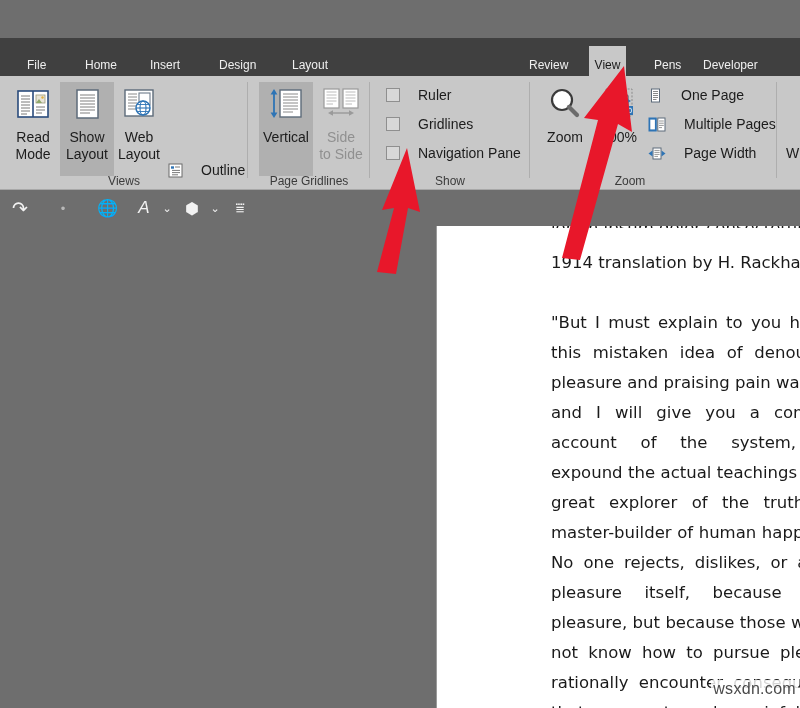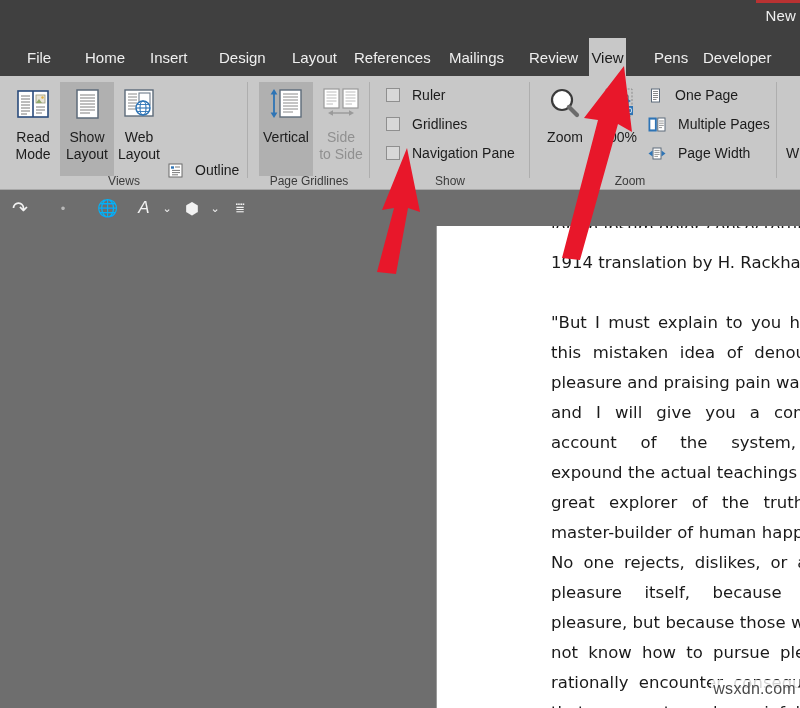--- a/index.html
+++ b/index.html
@@ -24,23 +24,23 @@
     position: absolute; right: 0; top: 0; width: 44px; height: 3px;
     background: #b93232;
   }
 
   
   .tabstrip {
     position: absolute; left: 0; top: 38px; width: 800px; height: 38px;
     background: #404040;
   }
   .tab {
-    position: absolute; top: 0; height: 38px;
+    position: absolute; top: 8px; height: 38px;
     display: flex; align-items: center; justify-content: center;
-    color: #efefef; font-size: 15px; padding: 0 9px; white-space: nowrap;
+    color: #efefef; font-size: 12px; padding: 0 9px; white-space: nowrap;
     cursor: default;
   }
   .tab.active { background: #c8c8c8; color: #1a1a1a; }
 
   
   .ribbon {
     position: absolute; left: 0; top: 76px; width: 800px; height: 114px;
     background: #c8c8c8;
     border-bottom: 1px solid #a8a8a8;
   }
@@ -62,21 +62,21 @@
   .bigbtn.sel { background: #b0b0b0; }
   .bigbtn .cap {
     font-size: 14px; color: #1c1c1c; text-align: center; line-height: 17px;
     margin-top: 3px;
   }
   .bigbtn .cap.dim { color: #909090; }
   .icon-box { width: 42px; height: 40px; position: relative; }
 
   
   .smallitem {
-    position: absolute; display: flex; align-items: center; gap: 12px;
+    position: absolute; display: flex; align-items: center; gap: 18px;
     font-size: 14px; color: #1c1c1c; cursor: default; white-space: nowrap;
   }
   .chk {
     width: 14px; height: 14px; background: #d8d8d8;
     border: 1px solid #8f8f8f; flex: none;
   }
   .mini { width: 15px; height: 15px; flex: none; position: relative; }
 
   
   .subtoolbar {
@@ -126,33 +126,27 @@
     font-size: 16px; color: #4a4a4a;
     background: rgba(255,255,255,0.82); padding: 0 2px;
     letter-spacing: .3px;
   }
 </style>
 </head>
 <body>
 
 <div class="app">
 
-  <div class="titlebar">
-    <div class="red-sliver"></div>
-    <div class="new-label">New</div>
-  </div>
 
   <div class="tabstrip">
     <div class="tab" style="left:18px;">File</div>
     <div class="tab" style="left:76px;">Home</div>
     <div class="tab" style="left:141px;">Insert</div>
     <div class="tab" style="left:210px;">Design</div>
     <div class="tab" style="left:283px;">Layout</div>
-    <div class="tab" style="left:345px;">References</div>
-    <div class="tab" style="left:440px;">Mailings</div>
     <div class="tab" style="left:520px;">Review</div>
     <div class="tab active" style="left:589px; width:37px; padding:0;">View</div>
     <div class="tab" style="left:645px;">Pens</div>
     <div class="tab" style="left:694px;">Developer</div>
   </div>
 
   <div class="ribbon">
 
     <div class="group" style="left:0; width:248px;">
 

